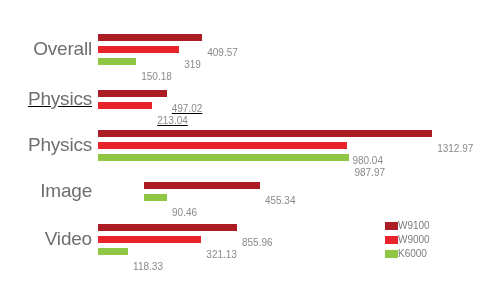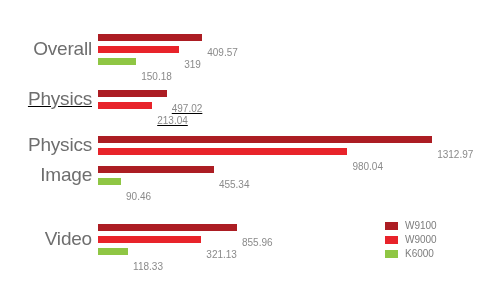--- a/index.html
+++ b/index.html
@@ -97,21 +97,20 @@
 
   .legend-swatch {
     width: 13px;
     height: 8px;
     flex: 0 0 auto;
   }
 
   .legend-text {
     font-size: 10px;
     color: #7d7d7d;
-    margin-left: 7px;
     white-space: nowrap;
     font-family: "Liberation Sans", sans-serif;
     line-height: 1;
   }
 </style>
 </head>
 <body>
 
 <div id="chart-root">
 
@@ -150,23 +149,27 @@
         <div class="group-label">Physics</div>
         <div class="bars-stack">
           <div class="bar-line">
             <div class="bar" style="width: 334.151px; background: rgb(172, 29, 35);"></div>
             <span class="bar-value">1312.97</span>
           </div>
           <div class="bar-line">
             <div class="bar" style="width: 249.42px; background: rgb(232, 35, 42);"></div>
             <span class="bar-value">980.04</span>
           </div>
-        </div>
-      </div>
-      <div class="group-row" style="top: 152px; height: 46px;">
+          <div class="bar-line">
+            <div class="bar" style="width: 251.438px; background: rgb(143, 198, 68);"></div>
+            <span class="bar-value">987.97</span>
+          </div>
+        </div>
+      </div>
+      <div class="group-row" style="top: 168px; height: 46px; gap: 46px;">
         <div class="group-label">Image</div>
         <div class="bars-stack">
           <div class="bar-line">
             <div class="bar" style="width: 115.884px; background: rgb(172, 29, 35);"></div>
             <span class="bar-value">455.34</span>
           </div>
           <div class="bar-line">
             <div class="bar" style="width: 23.0221px; background: rgb(143, 198, 68);"></div>
             <span class="bar-value">90.46</span>
           </div>

